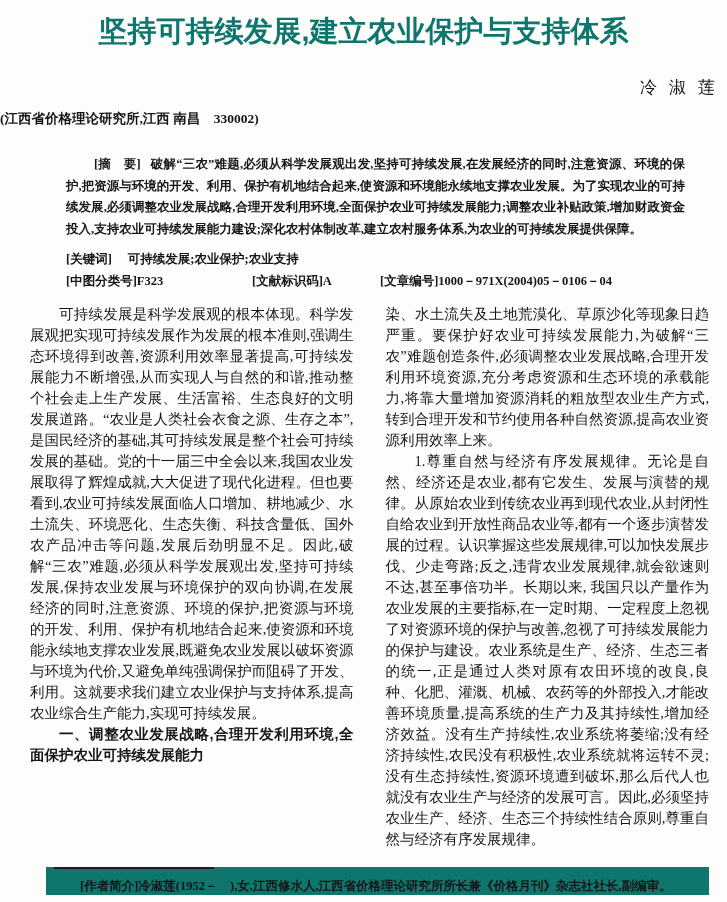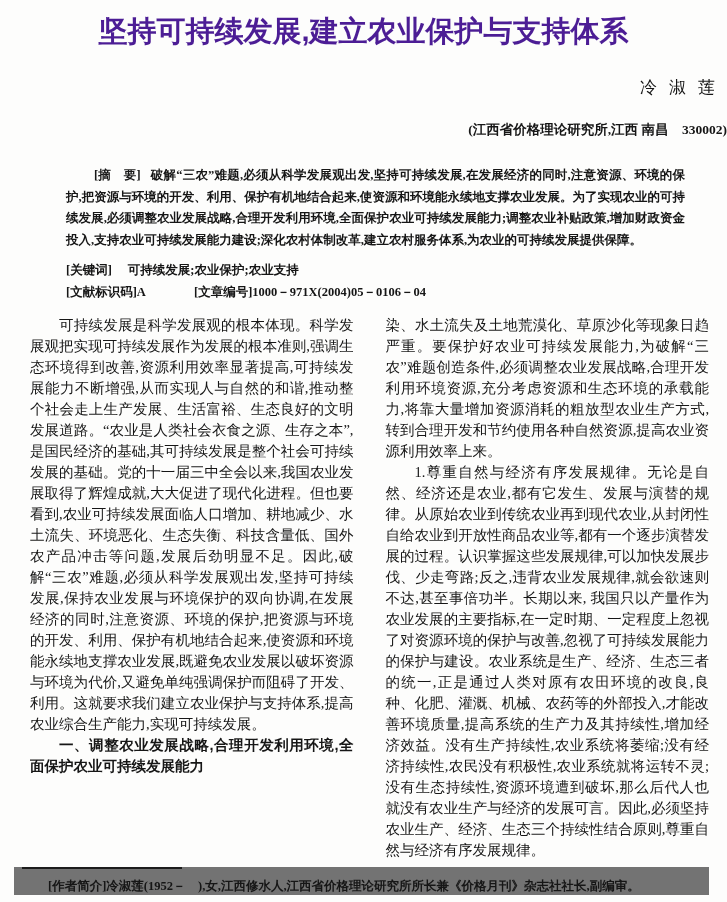--- a/index.html
+++ b/index.html
@@ -14,33 +14,33 @@
     font-family: "Liberation Serif", "DejaVu Serif", serif;
     overflow: hidden;
   }
   .title {
     margin-top: 13px;
     text-align: center;
     font-family: "Liberation Sans", "DejaVu Sans", sans-serif;
     font-size: 29px;
     line-height: 36px;
     font-weight: bold;
-    color: #4c1d95;
+    color: #0f766e;
   }
   .author {
     margin-top: 28px;
     text-align: right;
     font-size: 17px;
     line-height: 22px;
     letter-spacing: 12px;
     text-indent: 12px;
   }
   .affiliation {
-    margin-top: 22px;
-    text-align: right;
+    margin-top: 11px;
+    text-align: left;
     font-size: 13.5px;
     line-height: 18px;
     font-weight: bold;
   }
   .abstract {
     margin: 26px 42px 0 66px;
     font-size: 12.5px;
     font-weight: bold;
     line-height: 21.5px;
     text-align: justify;
@@ -76,24 +76,24 @@
     text-align: justify;
     text-justify: inter-ideograph;
   }
   .col p.indent { text-indent: 2em; }
   .col p.heading {
     font-weight: bold;
     font-family: "Liberation Sans", "DejaVu Sans", sans-serif;
   }
   .footnote {
     position: absolute;
-    left: 14px;
+    left: 46px;
     right: 18px;
     bottom: 7px;
-    background: #737373;
+    background: #0f766e;
   }
   .footnote-rule {
     width: 160px;
     margin-left: 8px;
     border-top: 2px solid #1c1c1c;
   }
   .footnote-text {
     margin-top: 9px;
     padding-left: 34px;
     font-size: 12.5px;
@@ -114,20 +114,21 @@
 
   <div class="abstract">
     <span class="label">[摘　要]</span><span>破解“三农”难题,必须从科学发展观出发,坚持可持续发展,在发展经济的同时,注意资源、环境的保护,把资源与环境的开发、利用、保护有机地结合起来,使资源和环境能永续地支撑农业发展。为了实现农业的可持续发展,必须调整农业发展战略,合理开发利用环境,全面保护农业可持续发展能力;调整农业补贴政策,增加财政资金投入,支持农业可持续发展能力建设;深化农村体制改革,建立农村服务体系,为农业的可持续发展提供保障。</span>
   </div>
 
   <div class="kw-line">
     <span class="label">[关键词]</span><span>可持续发展;农业保护;农业支持</span>
   </div>
 
   <div class="class-line">
+    <span class="clc">[中图分类号]F323</span>
     <span class="doccode">[文献标识码]A</span>
     <span class="artid">[文章编号]1000－971X(2004)05－0106－04</span>
   </div>
 
   <div class="columns">
     <div class="col">
         <p class="indent">可持续发展是科学发展观的根本体现。科学发展观把实现可持续发展作为发展的根本准则,强调生态环境得到改善,资源利用效率显著提高,可持续发展能力不断增强,从而实现人与自然的和谐,推动整个社会走上生产发展、生活富裕、生态良好的文明发展道路。“农业是人类社会衣食之源、生存之本”,是国民经济的基础,其可持续发展是整个社会可持续发展的基础。党的十一届三中全会以来,我国农业发展取得了辉煌成就,大大促进了现代化进程。但也要看到,农业可持续发展面临人口增加、耕地减少、水土流失、环境恶化、生态失衡、科技含量低、国外农产品冲击等问题,发展后劲明显不足。因此,破解“三农”难题,必须从科学发展观出发,坚持可持续发展,保持农业发展与环境保护的双向协调,在发展经济的同时,注意资源、环境的保护,把资源与环境的开发、利用、保护有机地结合起来,使资源和环境能永续地支撑农业发展,既避免农业发展以破坏资源与环境为代价,又避免单纯强调保护而阻碍了开发、利用。这就要求我们建立农业保护与支持体系,提高农业综合生产能力,实现可持续发展。</p>
         <p class="heading indent">一、调整农业发展战略,合理开发利用环境,全面保护农业可持续发展能力</p>
       </div>
     <div class="col">

